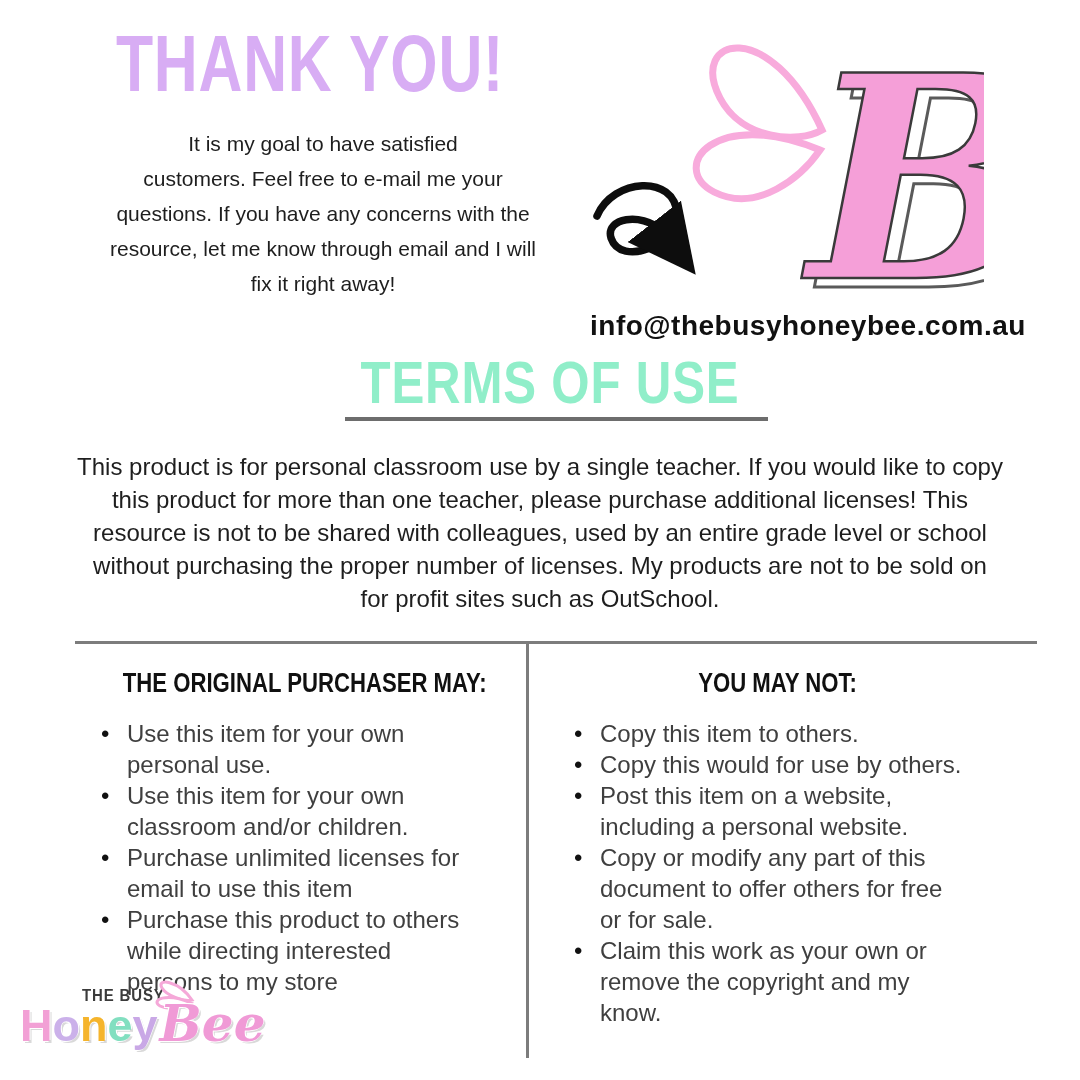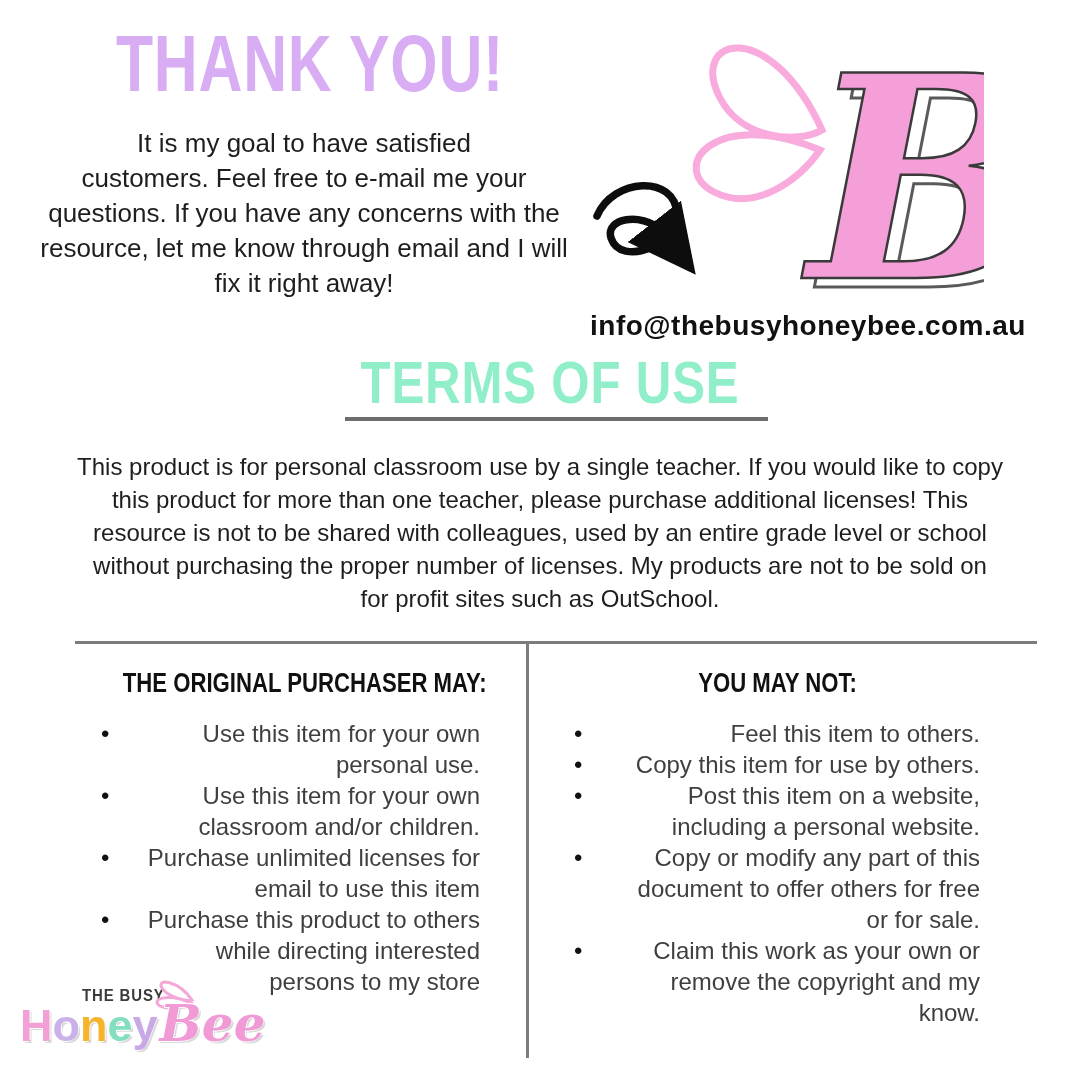--- a/index.html
+++ b/index.html
@@ -10,22 +10,22 @@
   .abs { position: absolute; }
 
   
   .thank-title {
     left: 10px; top: 18px; width: 600px; text-align: center;
     font-size: 80px; font-weight: bold; letter-spacing: 1px;
     transform: scaleX(0.76); transform-origin: center;
     white-space: nowrap;
   }
   .thank-body {
-    left: 24px; top: 126px; width: 560px; text-align: center;
-    font-size: 26px; line-height: 35px; white-space: pre-line;
+    left: 43px; top: 126px; width: 560px; text-align: center;
+    font-size: 21px; line-height: 35px; white-space: pre-line;
     color: #1e1e1e;
   }
 
   
   .arrow-doodle { left: 583px; top: 172px; }
 
   
   .b-logo { left: 672px; top: 2px; }
 
   
@@ -61,21 +61,21 @@
 
   .bullet-list { margin: 0; padding: 0; list-style: none; }
   .bullet-list.left  { left: 85px;  top: 718px; width: 425px; }
   .bullet-list.right { left: 558px; top: 718px; width: 452px; }
   .bullet-item { display: flex; align-items: flex-start; }
   .bullet-dot {
     width: 42px; padding-left: 16px; box-sizing: border-box;
     font-size: 24px; line-height: 31px; color: #111;
   }
   .bullet-text {
-    flex: 1; text-align: right; white-space: pre-line;
+    flex: 1; text-align: left; white-space: pre-line;
     font-size: 24px; line-height: 31px; color: #3f3f3f;
     padding-right: 30px;
   }
 
   
   .footer-logo { left: 20px; top: 984px; width: 230px; height: 96px; text-align: center; }
   .footer-top {
     position: absolute; left: 62px; top: 2px;
     font-size: 17px; font-weight: bold; letter-spacing: 1px; color: #3b3b3b;
     transform: scaleX(0.88); transform-origin: left;
@@ -163,25 +163,25 @@
     <span class="bullet-dot">•</span>
     <span class="bullet-text">Purchase this product to others
 while directing interested
 persons to my store</span>
   </li>
 </ul>
 
 <ul class="abs bullet-list right">
   <li class="bullet-item">
     <span class="bullet-dot">•</span>
-    <span class="bullet-text">Feel this item to others.</span>
-  </li>
-  <li class="bullet-item">
-    <span class="bullet-dot">•</span>
-    <span class="bullet-text">Copy this item for use by others.</span>
+    <span class="bullet-text">Copy this item to others.</span>
+  </li>
+  <li class="bullet-item">
+    <span class="bullet-dot">•</span>
+    <span class="bullet-text">Copy this would for use by others.</span>
   </li>
   <li class="bullet-item">
     <span class="bullet-dot">•</span>
     <span class="bullet-text">Post this item on a website,
 including a personal website.</span>
   </li>
   <li class="bullet-item">
     <span class="bullet-dot">•</span>
     <span class="bullet-text">Copy or modify any part of this
 document to offer others for free

